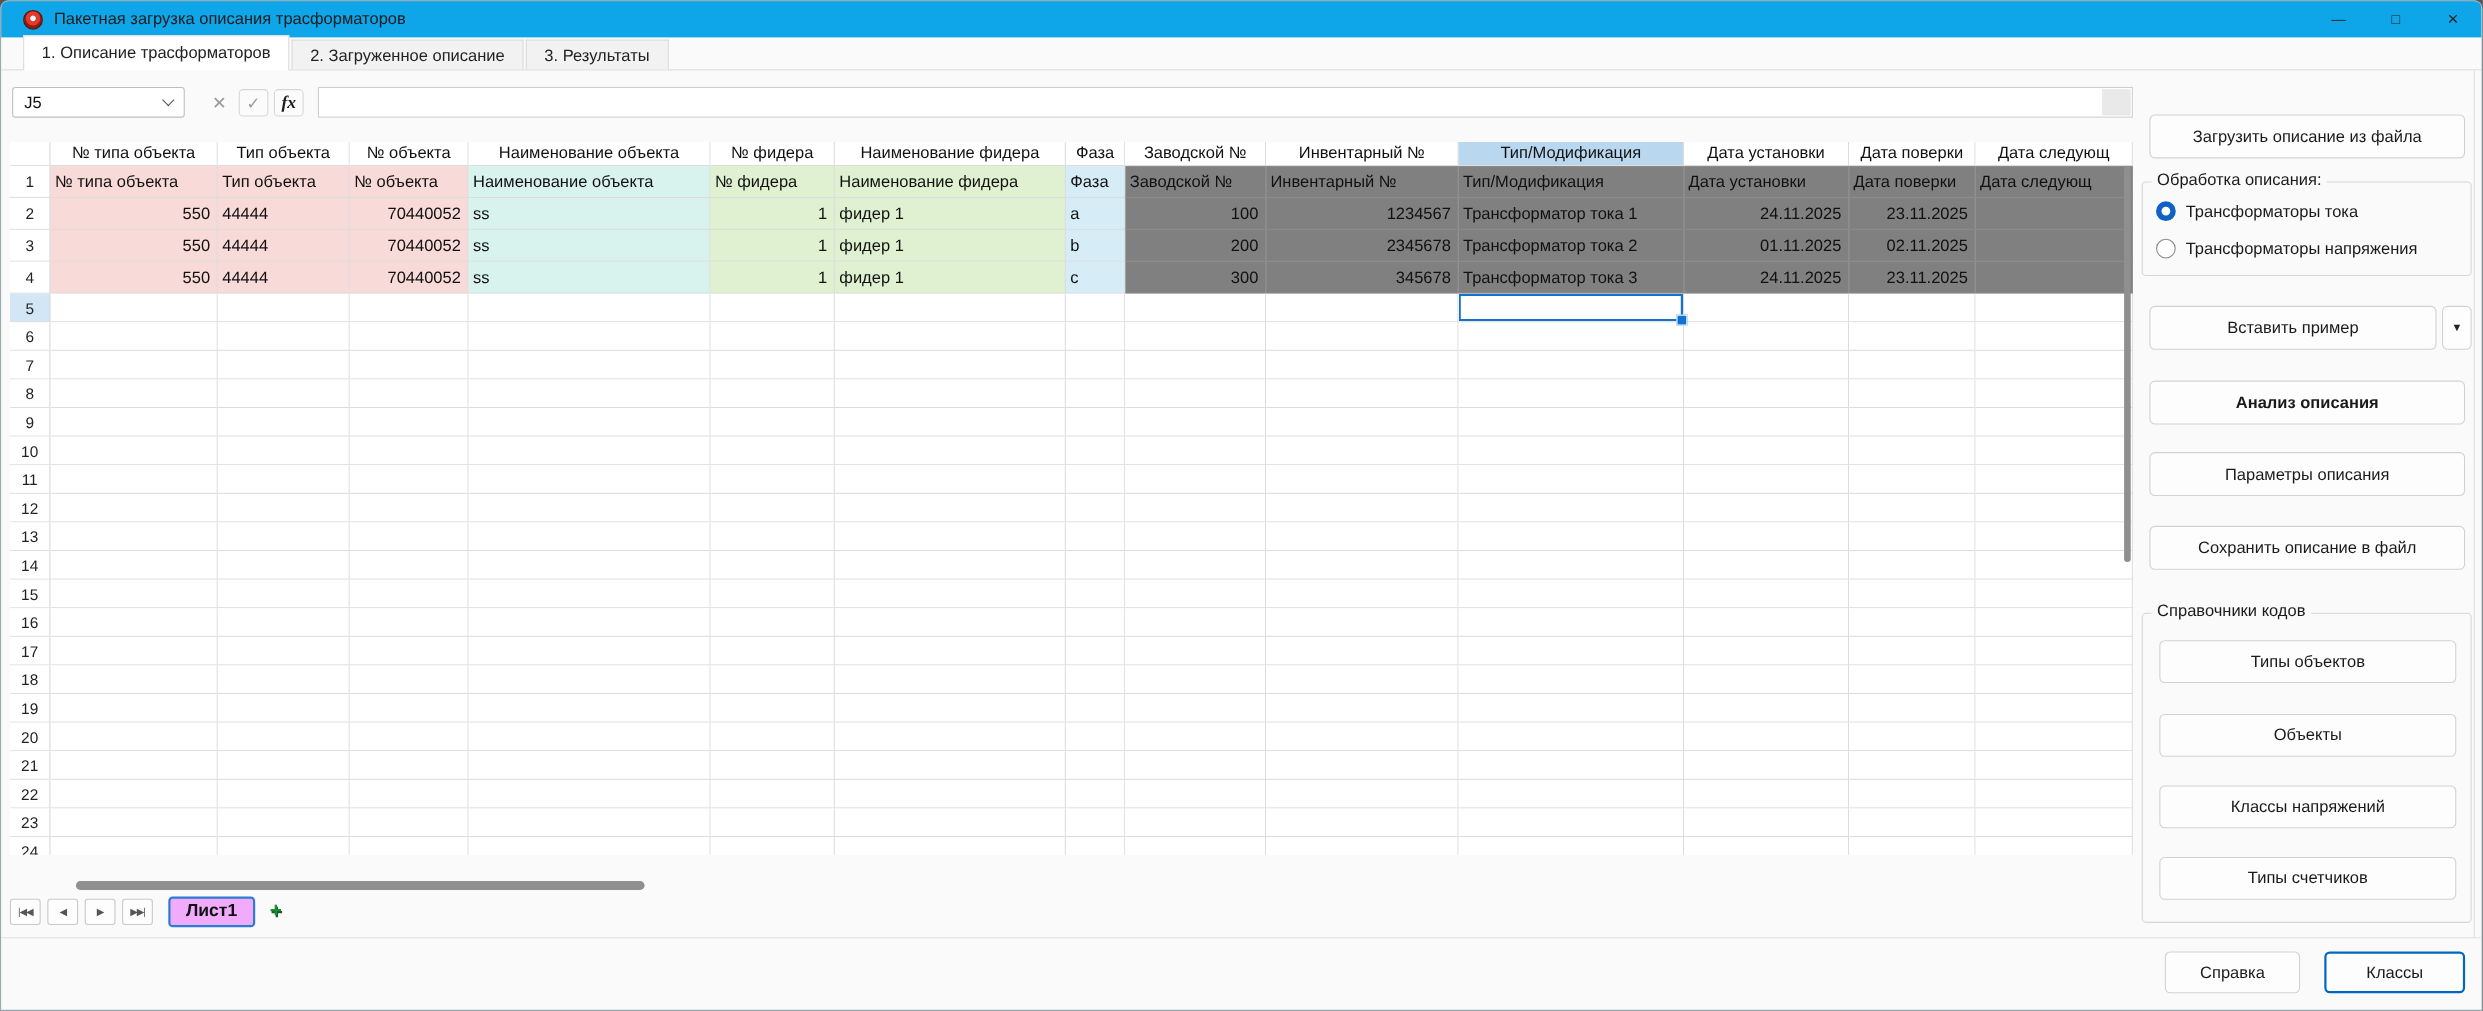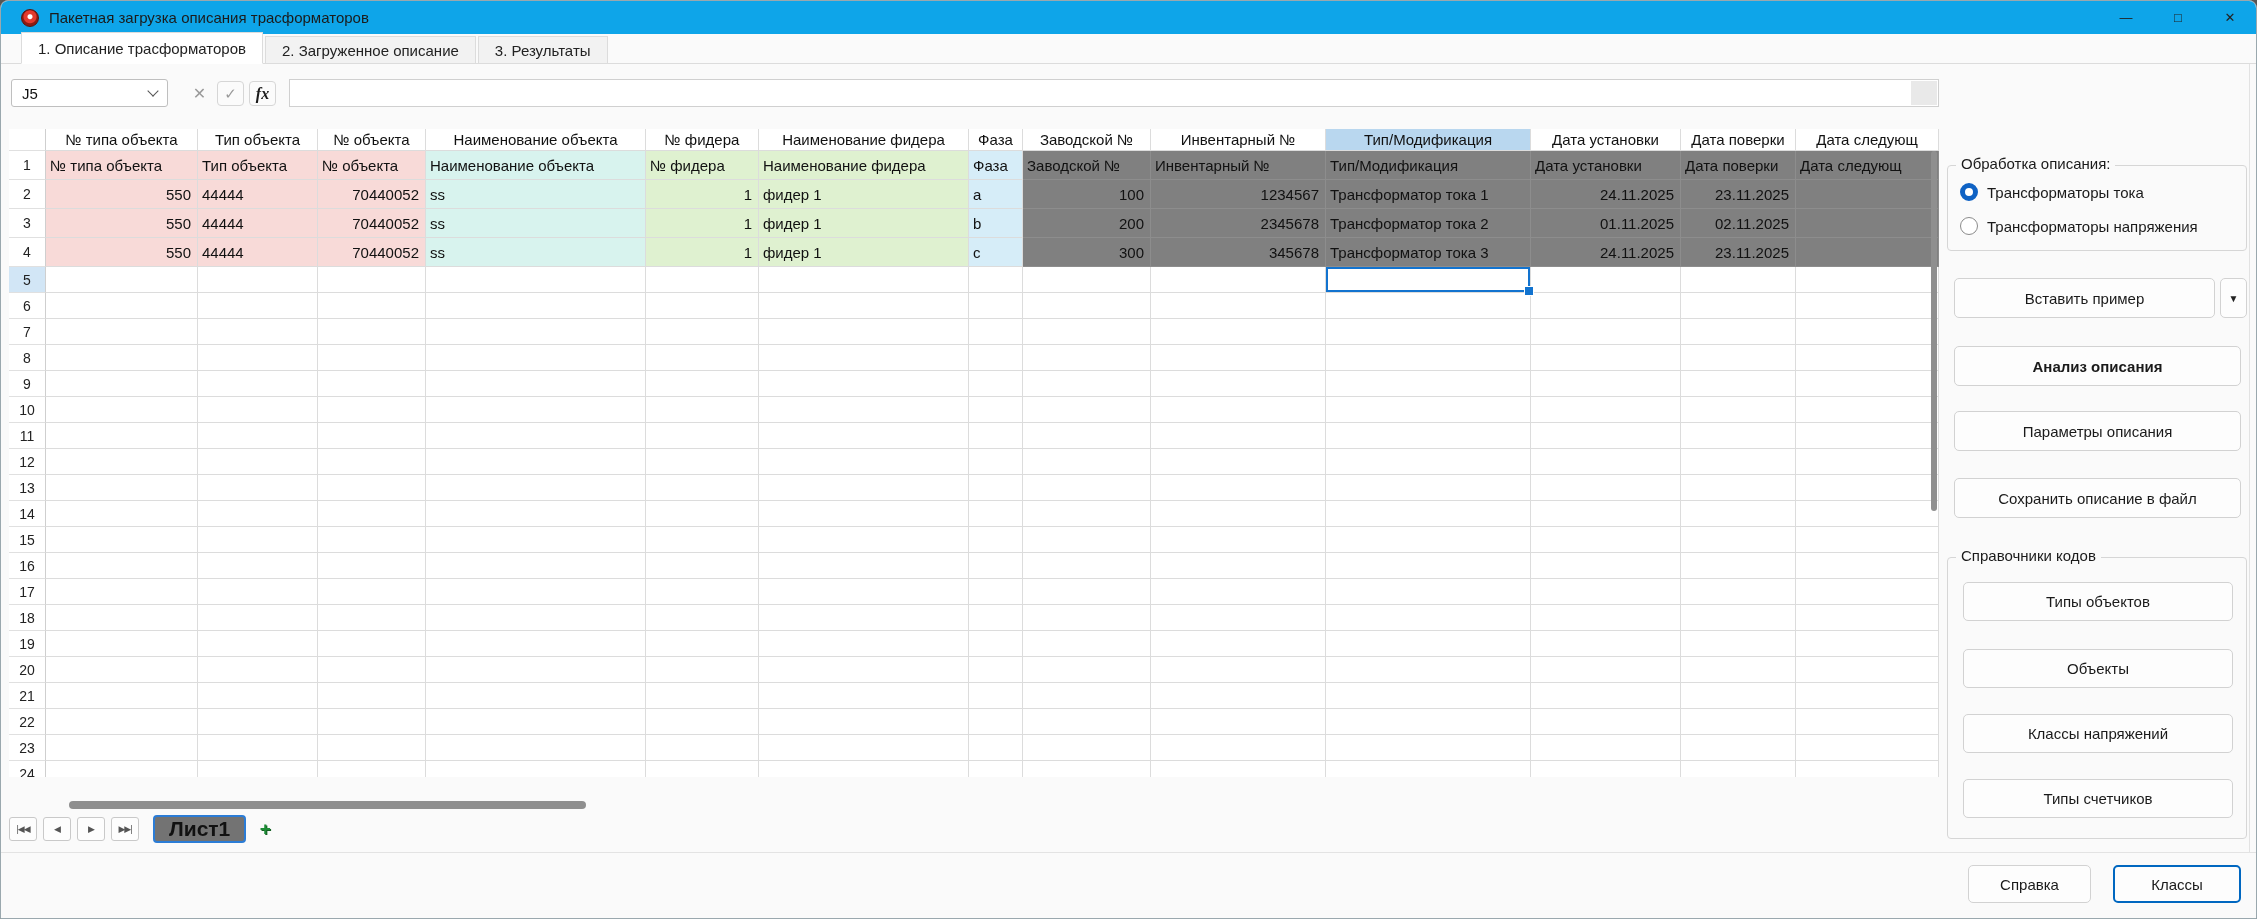--- a/index.html
+++ b/index.html
@@ -54,22 +54,22 @@
   .g-handle{position:absolute;right:-4px;bottom:-4px;width:8px;height:8px;background:#1273cf;
             border:1px solid #fff;z-index:5;}
   .vthumb{position:absolute;left:1930px;top:150px;width:6px;height:360px;background:#8f8f8f;border-radius:3px;}
   .hthumb{position:absolute;left:68px;top:800px;width:517px;height:8px;background:#8f8f8f;border-radius:4px;}
   
   .sheetbar{position:absolute;left:8px;top:812px;height:32px;display:flex;align-items:center;}
   .nav-btn{width:28px;height:24px;box-sizing:border-box;border:1px solid #c9c9c9;border-radius:3px;
            background:#fdfdfd;color:#555;font-size:9px;letter-spacing:-1px;display:flex;
            align-items:center;justify-content:center;margin-right:6px;}
   .sheet-tab{height:28px;box-sizing:border-box;margin-left:8px;padding:0 14px;display:flex;
-             align-items:center;border:2px solid #2b7cd6;border-radius:4px;background:#737373;
-             font-size:21px;font-weight:bold;color:#111;}
+             align-items:center;border:2px solid #2b7cd6;border-radius:4px;background:#f0abfc;
+             font-size:16px;font-weight:bold;color:#111;}
   .add-sheet{width:26px;height:24px;display:flex;align-items:center;justify-content:center;
              color:#1d8c36;font-size:19px;font-weight:bold;margin-left:6px;text-shadow:1px 1px 0 #155f24;}
   
   .sp-btn{position:absolute;left:1953px;width:287px;height:40px;box-sizing:border-box;
           border:1px solid #d2d2d2;border-radius:5px;background:#fdfdfd;font-size:15px;
           color:#1a1a1a;display:flex;align-items:center;justify-content:center;white-space:nowrap;}
   .groupbox{position:absolute;left:1946px;width:300px;box-sizing:border-box;
             border:1px solid #d6d6d6;border-radius:4px;}
   .groupbox .gb-label{position:absolute;top:-11px;left:8px;background:#fafafa;padding:0 5px;
             font-size:15px;color:#1a1a1a;white-space:nowrap;}
@@ -530,20 +530,21 @@
 
   <div class="sheetbar">
     <div class="nav-btn">|◀◀</div>
     <div class="nav-btn">◀</div>
     <div class="nav-btn">▶</div>
     <div class="nav-btn">▶▶|</div>
     <div class="sheet-tab">Лист1</div>
     <div class="add-sheet">+</div>
   </div>
 
+  <div class="sp-btn" style="top:103px;">Загрузить описание из файла</div>
 
   <div class="groupbox" style="top:164px;height:86px;">
     <div class="gb-label">Обработка описания:</div>
     <div class="radio-row" style="top:17px;">
       <span class="radio checked"></span>
       <span>Трансформаторы тока</span>
     </div>
     <div class="radio-row" style="top:51px;">
       <span class="radio unchecked"></span>
       <span>Трансформаторы напряжения</span>

